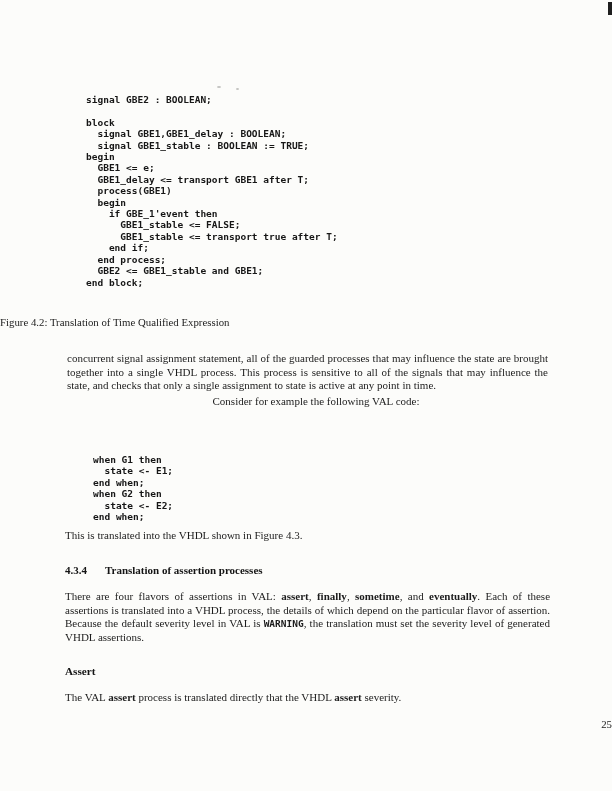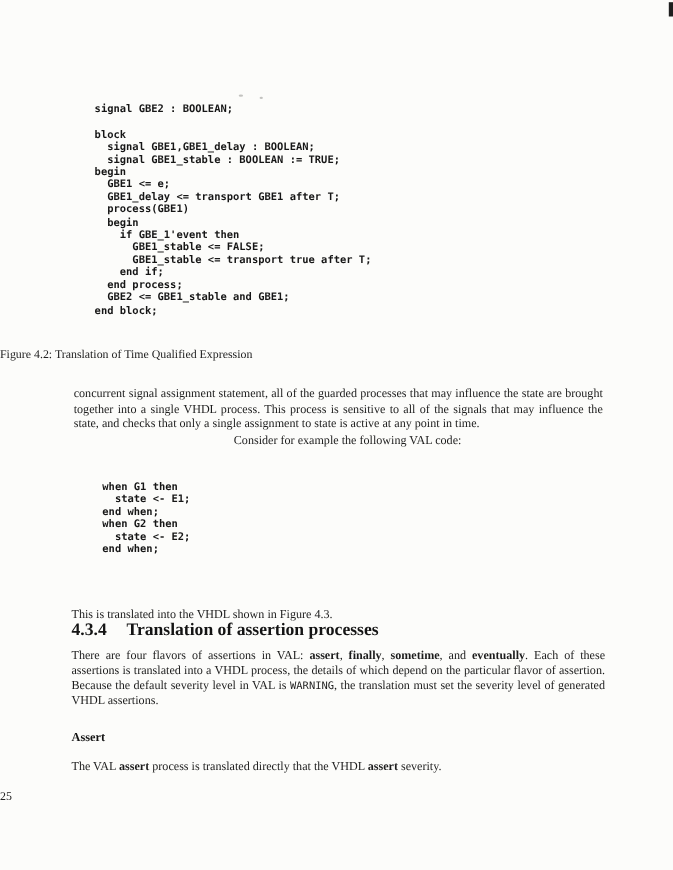--- a/index.html
+++ b/index.html
@@ -43,21 +43,21 @@
     white-space: pre;
   }
   .code-block-1 {
     position: absolute;
     left: 86px;
     top: 94px;
   }
   .code-block-2 {
     position: absolute;
     left: 93px;
-    top: 437px;
+    top: 454px;
   }
   .figure-caption {
     position: absolute;
     left: 0;
     top: 316px;
     width: 612px;
     font-size: 10.8px;
     color: #222;
   }
   .body-text {
@@ -71,27 +71,26 @@
     top: 350px;
     width: 485px;
   }
   .para-block-1 p { margin: 2px; text-align: justify; }
   .para-block-1 .indented { text-indent: 17px; text-align: center; }
   .translated-line {
     position: absolute;
     left: 65px;
     top: 529px;
     width: 485px;
-    margin-top: 24px;
   }
   .section-heading {
     position: absolute;
     left: 65px;
     top: 564px;
-    font-size: 16px;
+    font-size: 11px;
     font-weight: bold;
     color: #141414;
   }
   .section-heading .sec-num { margin-right: 18px; }
   .assertions-para {
     position: absolute;
     left: 65px;
     top: 590px;
     width: 485px;
     text-align: justify;
@@ -108,28 +107,28 @@
     position: absolute;
     left: 65px;
     top: 691px;
     width: 485px;
   }
   .page-number {
     position: absolute;
     left: 0;
     top: 718px;
     width: 612px;
-    text-align: left;
+    text-align: right;
     font-size: 10.8px;
     color: #222;
   }
   .seg-b { font-weight: bold; }
   .seg-m {
     font-family: "DejaVu Sans Mono", monospace;
-    font-weight: 400;
+    font-weight: 700;
     font-size: 9.5px;
   }
 </style>
 </head>
 <body>
 
 <div class="page">
 
   <div class="scan-mark"></div>
   <div class="artifact a1"></div>

